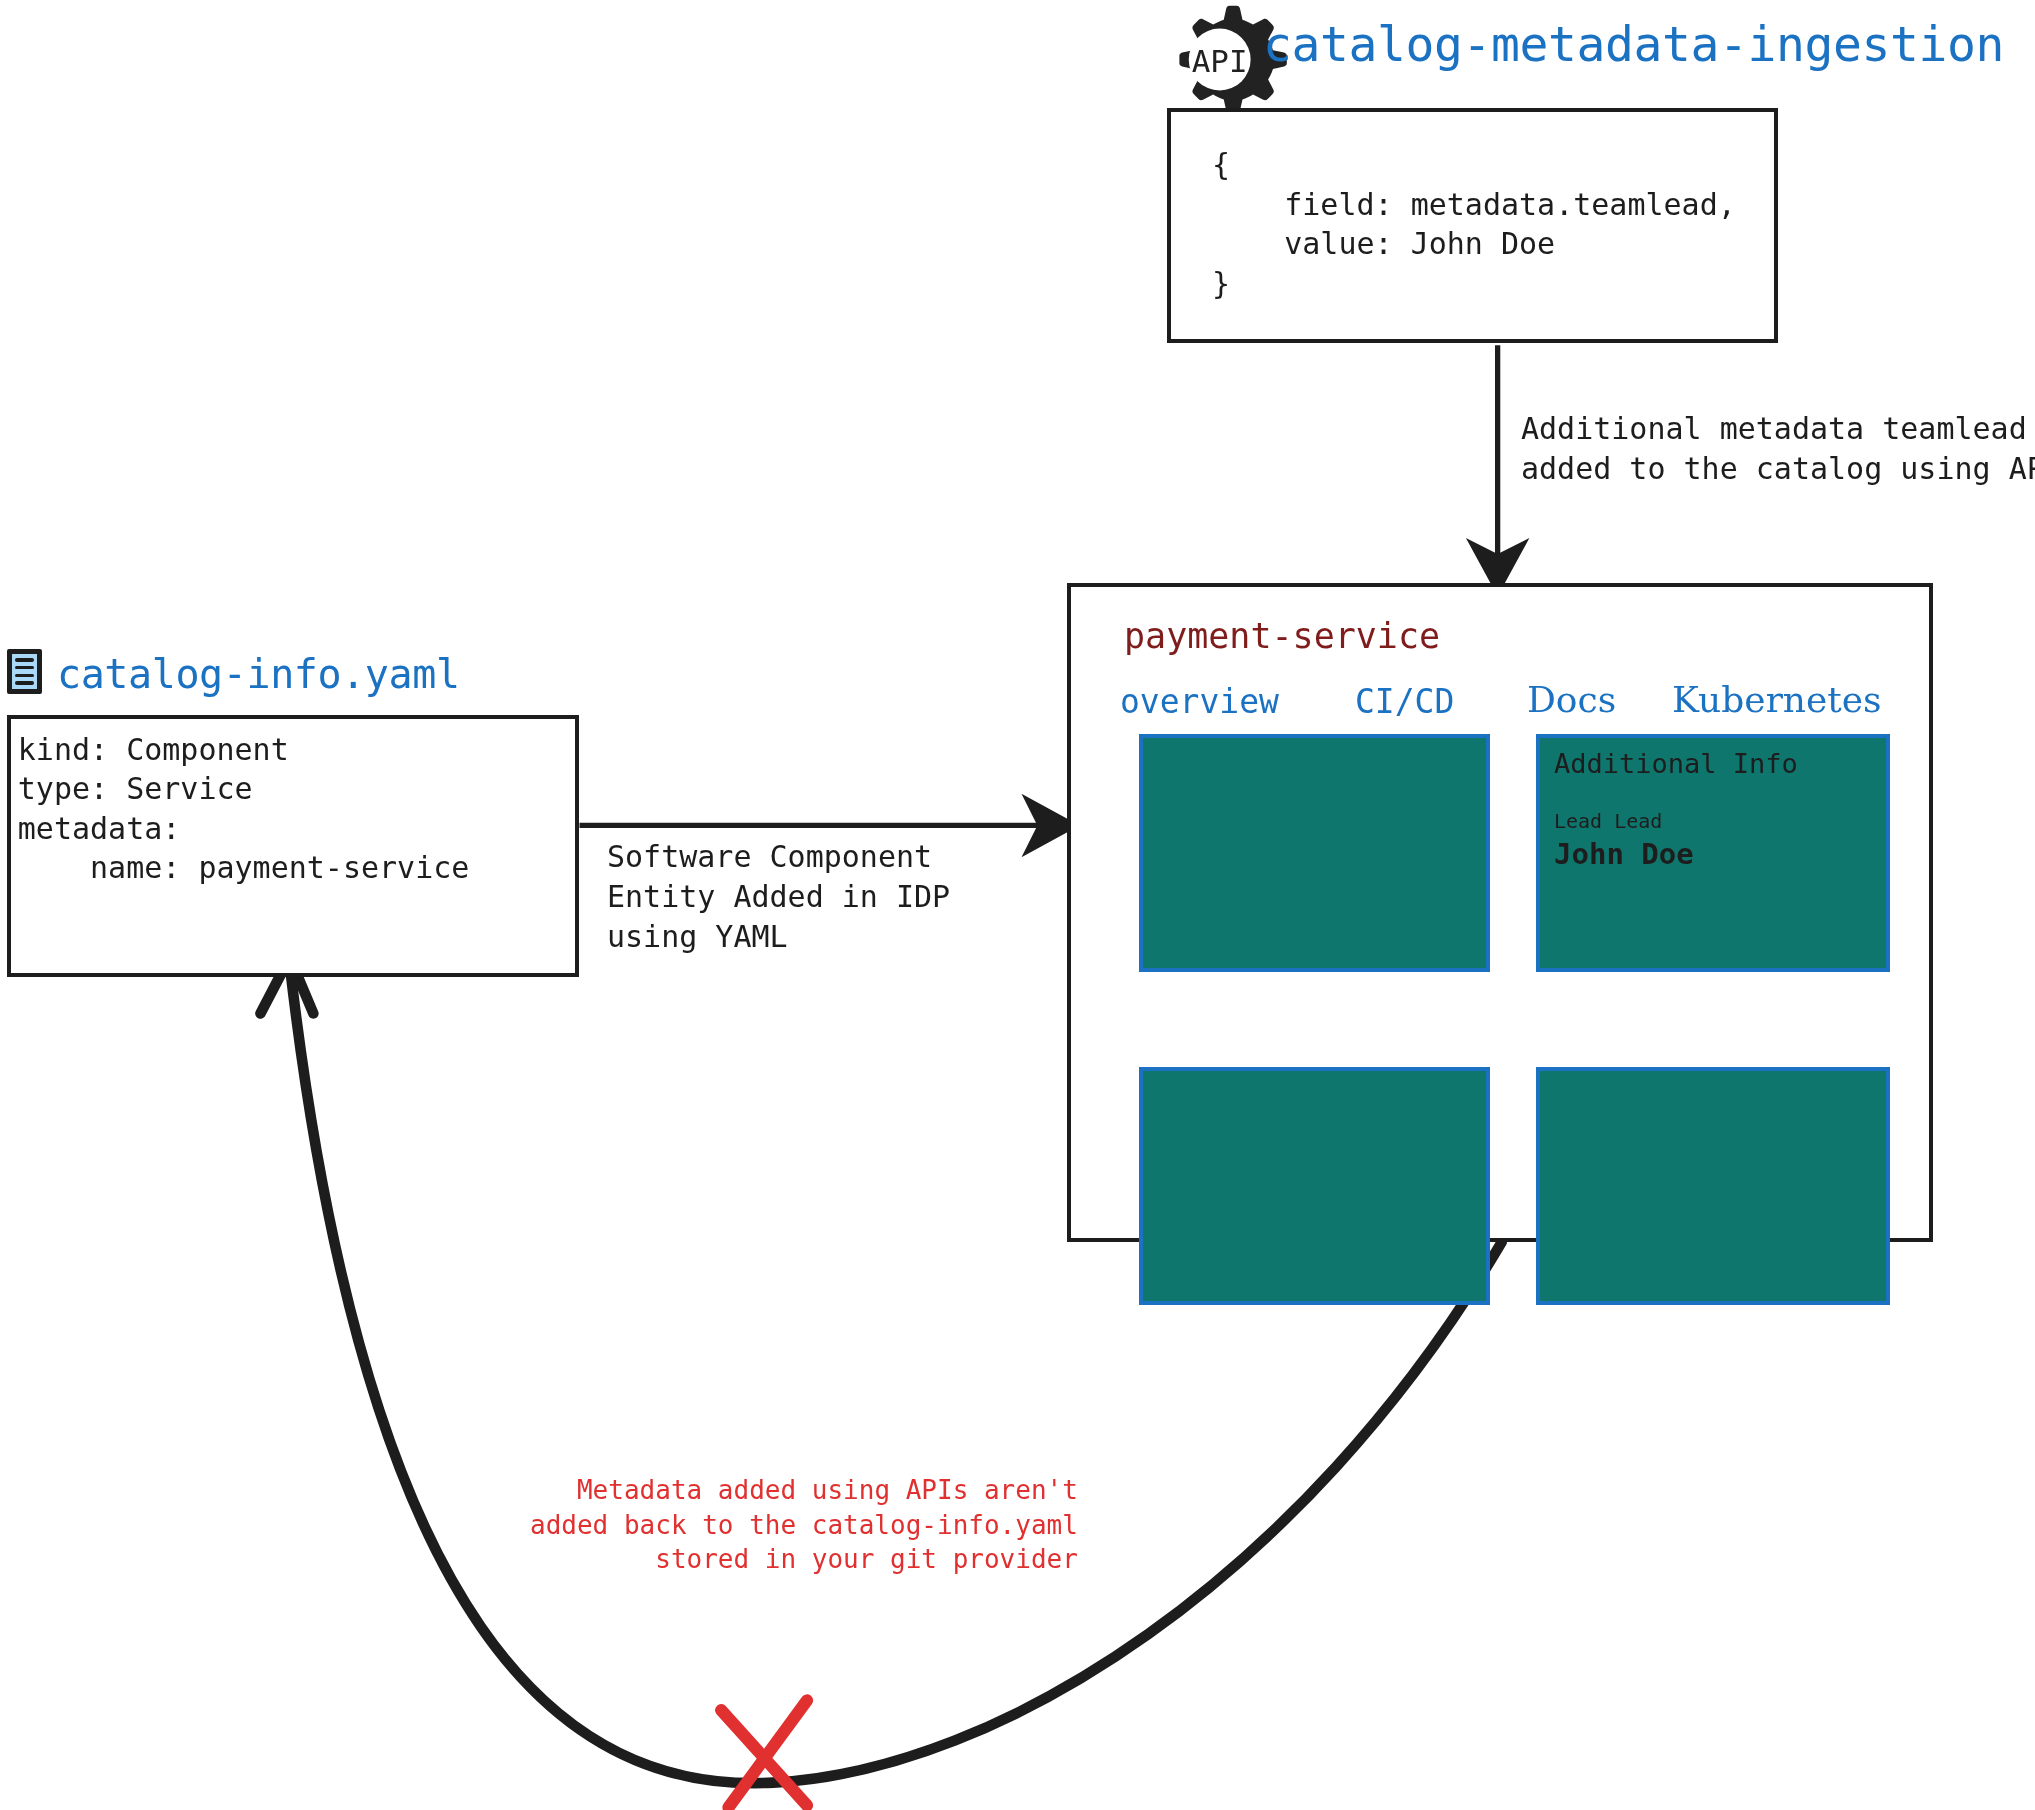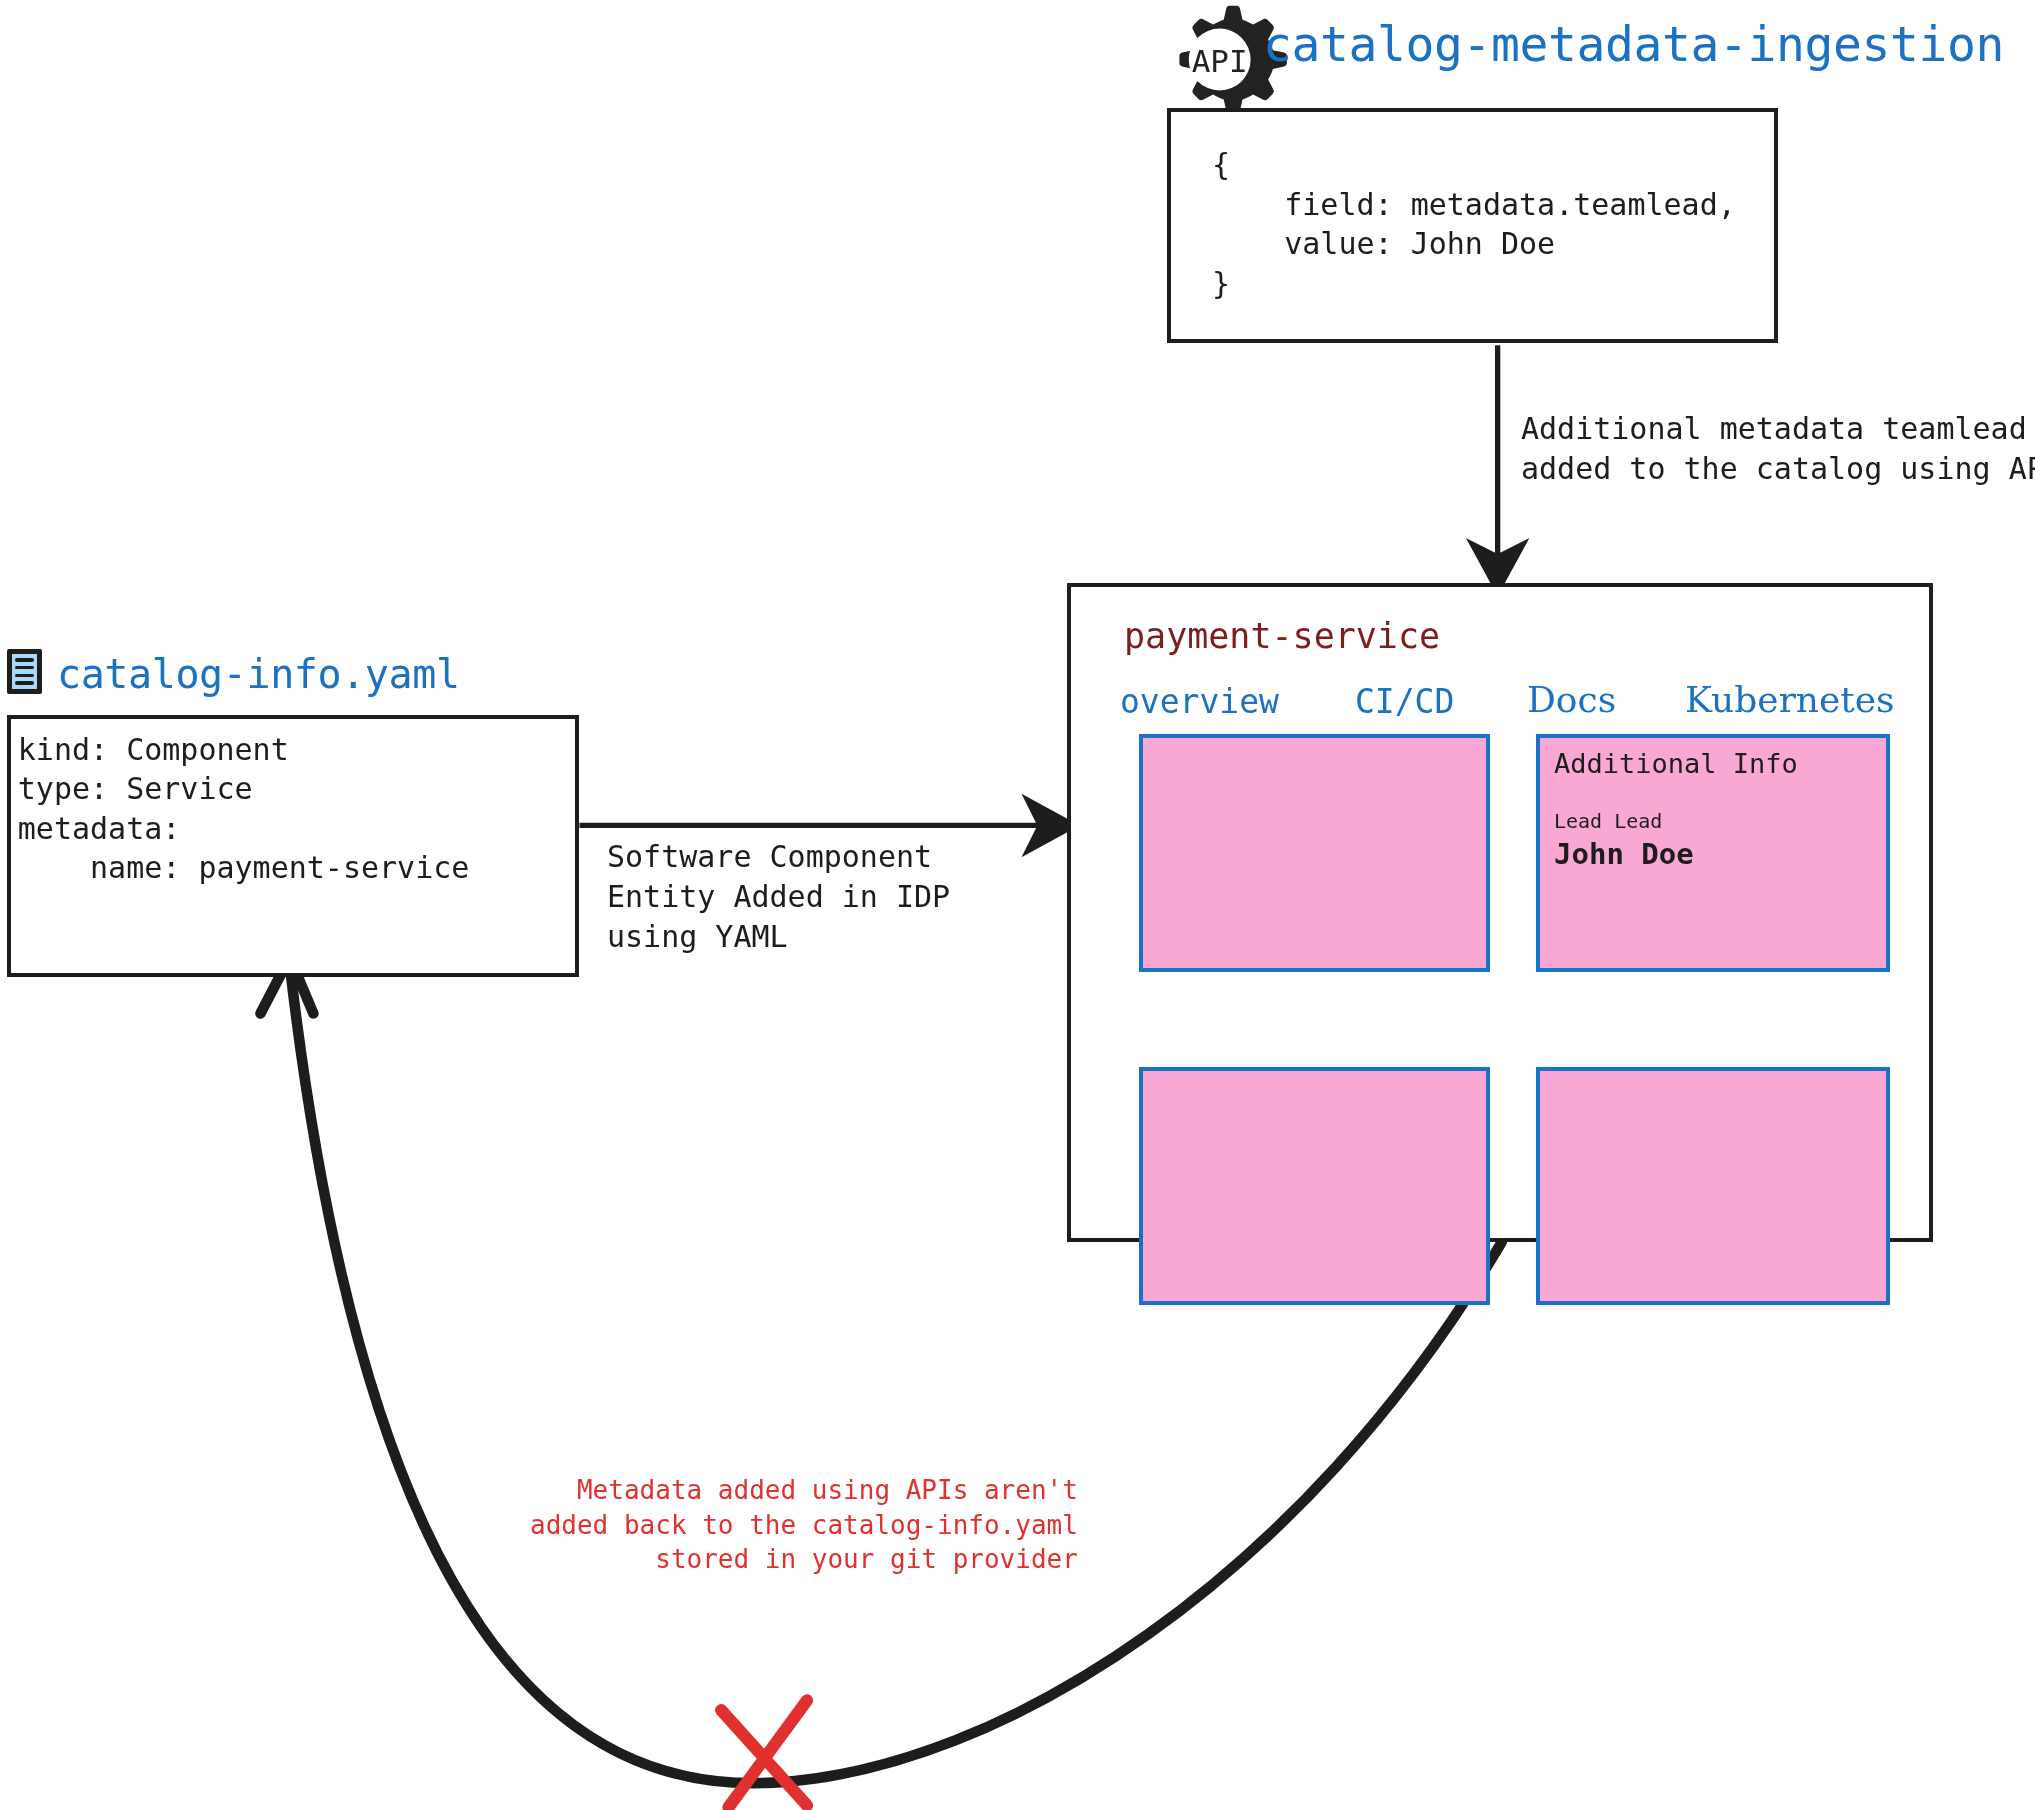--- a/index.html
+++ b/index.html
@@ -52,23 +52,23 @@
   }
   .ps-tabs{position:absolute;left:49px;top:98px;width:773px;height:45px;text-align:right;}
   .tab{
     position:absolute;color:#1b72c2;font-size:33px;line-height:1;white-space:nowrap;
     font-family:"DejaVu Sans Mono", monospace;top:0;
   }
   .tab.serif{font-family:"DejaVu Serif", serif;font-size:36px;top:-3.3px;}
   .tab0{left:0px;}
   .tab1{left:235px;}
   .tab2{left:407px;}
-  .tab3{left:565px;}
-
-  .bluecard{position:absolute;border:4.5px solid #1b72c2;background:#f9a8d4;box-sizing:border-box;}
+  .tab3{left:552px;}
+
+  .bluecard{position:absolute;border:4.5px solid #1b72c2;background:#0f766e;box-sizing:border-box;}
   #card-tl{left:68px;top:147px;width:351px;height:238px;}
   #card-tr{left:465px;top:147px;width:354px;height:238px;}
   #card-bl{left:68px;top:480px;width:351px;height:238px;}
   #card-br{left:465px;top:480px;width:354px;height:238px;}
 
   #info-title{position:absolute;left:14px;top:12.2px;font-size:27px;color:#1d1d1d;line-height:1;white-space:nowrap;font-family:"DejaVu Sans Mono", monospace;}
   #info-label{position:absolute;left:14px;top:73px;font-size:20px;color:#1d1d1d;line-height:1;white-space:nowrap;font-family:"DejaVu Sans Mono", monospace;}
   #info-value{position:absolute;left:14px;top:102px;font-size:29px;color:#1d1d1d;line-height:1;white-space:nowrap;font-family:"DejaVu Sans Mono", monospace;font-weight:bold;}
 
   

